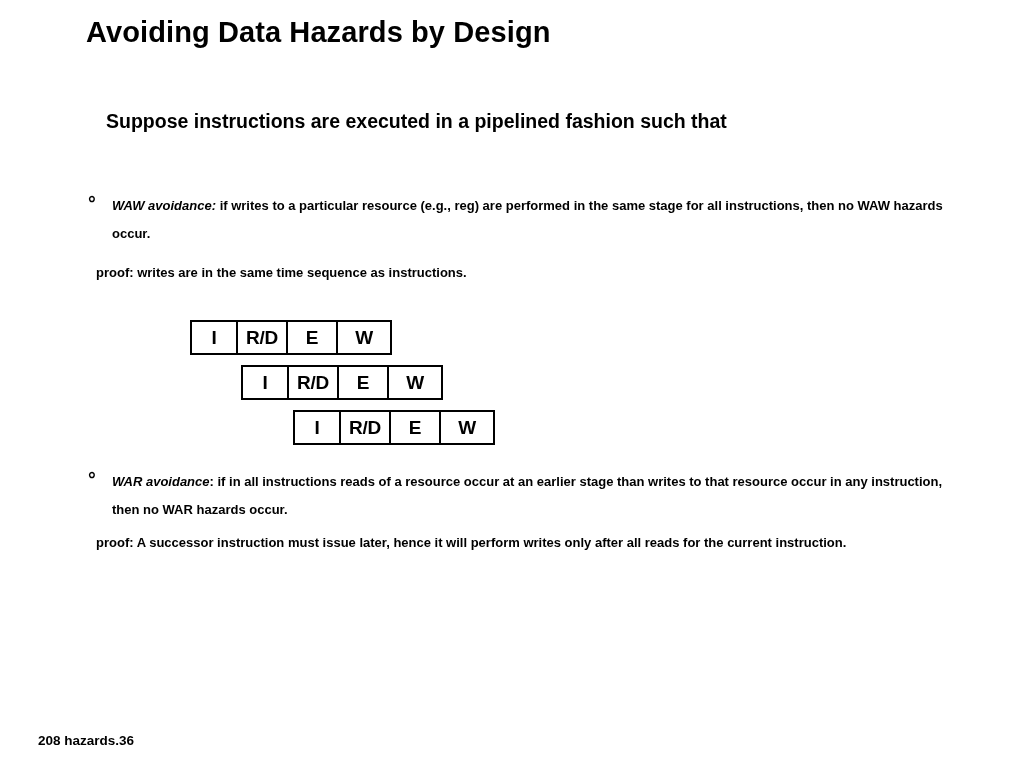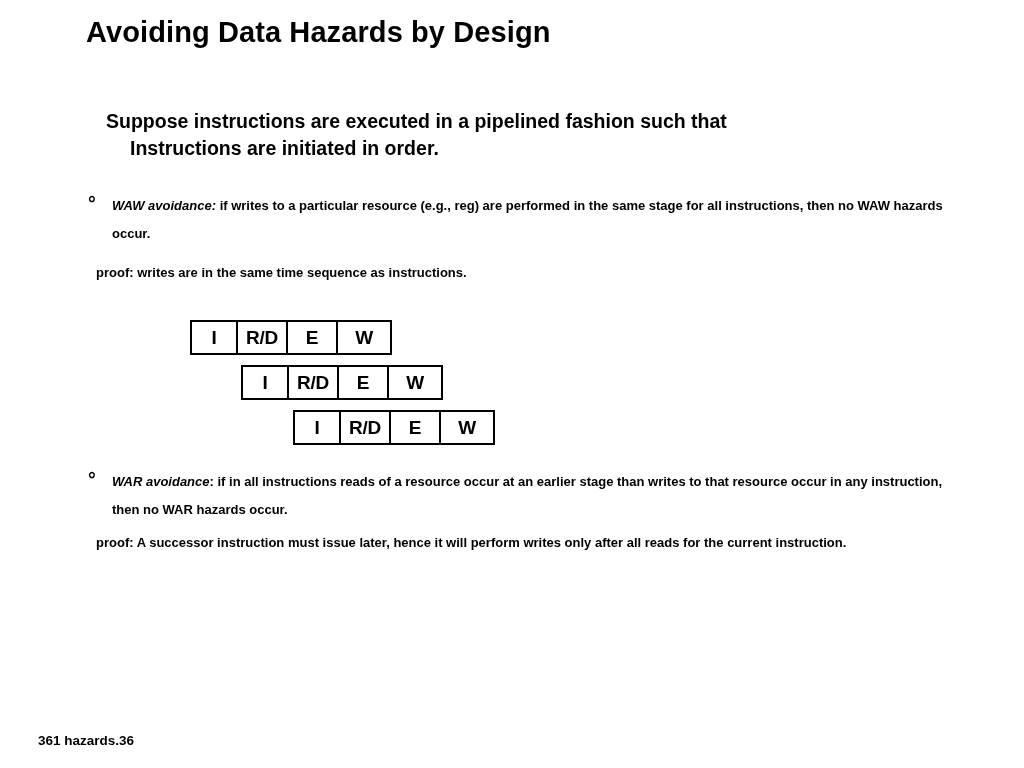--- a/index.html
+++ b/index.html
@@ -116,21 +116,20 @@
 </head>
 <body>
 
 <div class="slide">
 
   <div class="slide-title">Avoiding Data Hazards by Design</div>
 
   <div class="body-block" style="top: 90px;">
     <div class="para">
       <span>Suppose instructions are executed in a pipelined fashion such that</span>
-      <span class="indent2">Instructions are initiated in order.</span>
     </div>
   </div>
 
   <div class="body-block" style="top: 192px;">
     <div class="bullet-row">
       <span class="bullet-mark">°</span>
       <span class="bullet-text">
         <span class="ital">WAW avoidance:</span><span>  if writes to a particular resource (e.g., reg) are performed in the same stage for all instructions,  then no WAW hazards occur.</span>
       </span>
     </div>
@@ -161,15 +160,15 @@
   <div class="body-block" style="top: 468px;">
     <div class="bullet-row">
       <span class="bullet-mark">°</span>
       <span class="bullet-text">
         <span class="ital">WAR avoidance</span><span>: if in all instructions reads of a resource occur at an earlier stage than writes to that resource occur in any instruction, then no WAR hazards occur.</span>
       </span>
     </div>
     <div class="proof" style="margin-top: 6px;">proof: A successor instruction must issue later, hence it will perform writes only after all reads for the current instruction.</div>
   </div>
 
-  <div class="footer">361  hazards.36</div>
+  <div class="footer">208  hazards.36</div>
 
 </div>
 
 </body></html>

